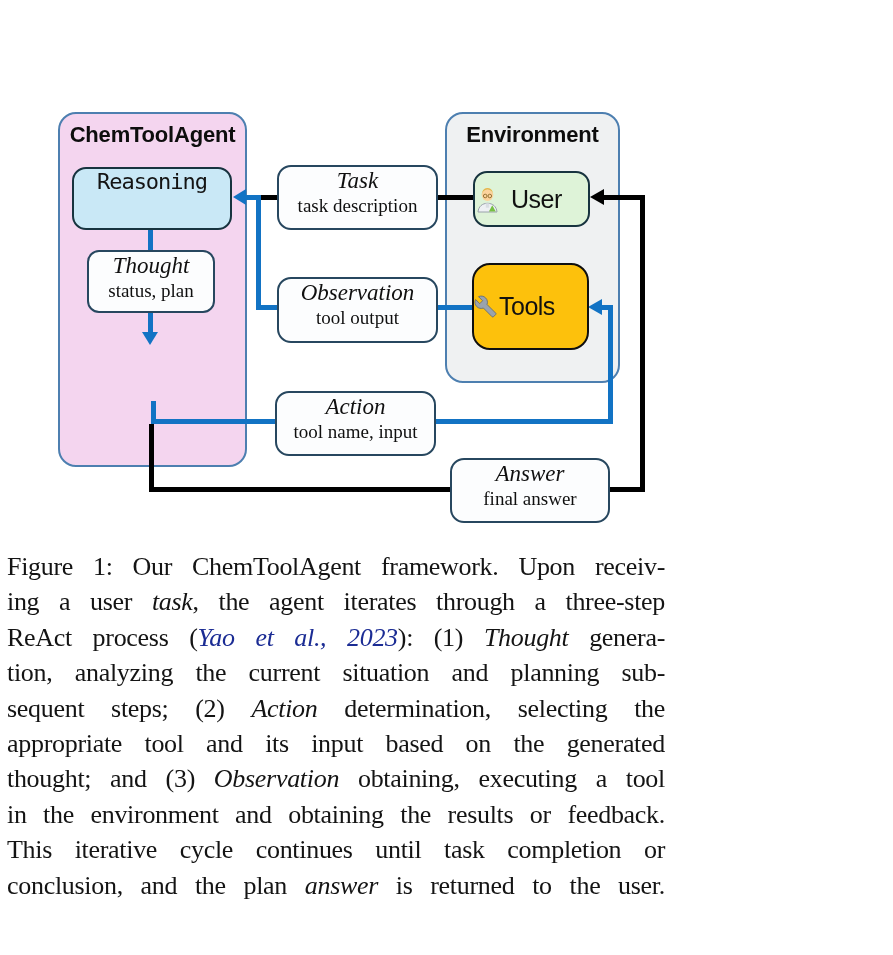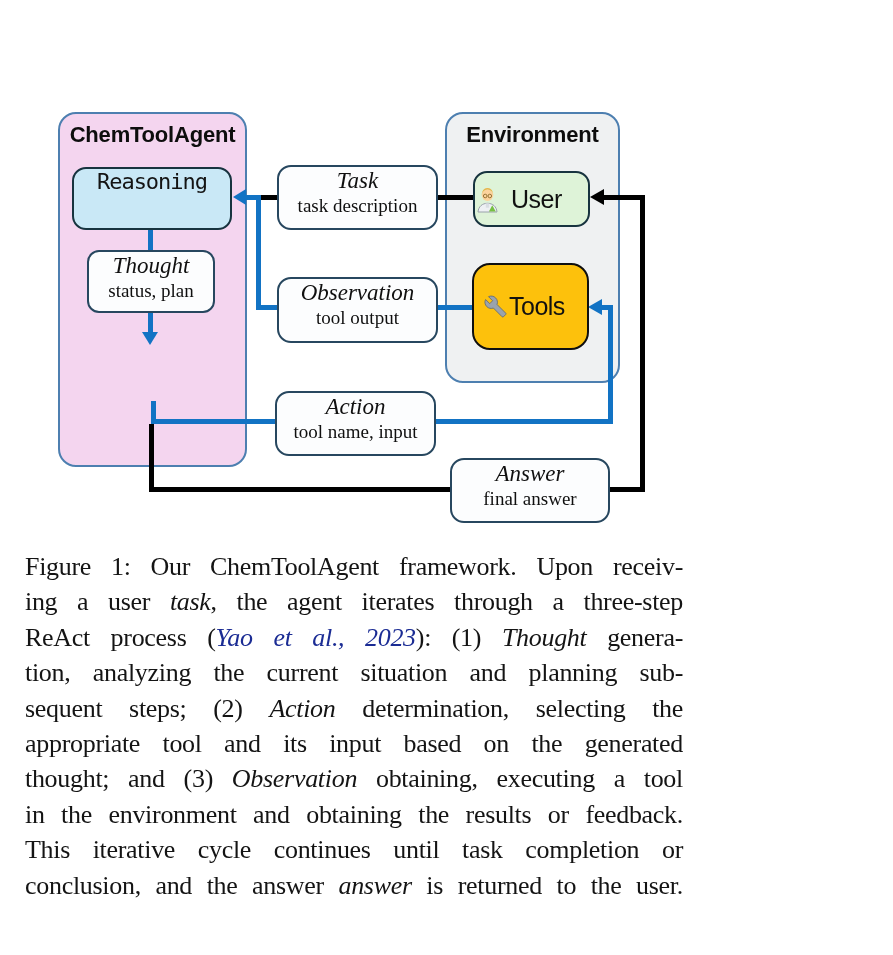--- a/index.html
+++ b/index.html
@@ -36,25 +36,25 @@
   .box.grounding{left:73px;top:343px;width:156px;height:59px;}
   .box.task{left:277px;top:165px;width:161px;height:65px;}
   .box.observation{left:277px;top:277px;width:161px;height:66px;}
   .box.action{left:275px;top:391px;width:161px;height:65px;}
   .box.answer{left:450px;top:458px;width:160px;height:65px;}
   .box.user{left:473px;top:171px;width:117px;height:56px;background:#def3d8;
             border:2px solid #17333f;border-radius:14px;flex-direction:row;gap:11px;
             font:25px "Liberation Sans",sans-serif;color:#111;letter-spacing:-0.5px;}
   .box.tools{left:472px;top:263px;width:117px;height:87px;background:#fdc10c;
              border:2.5px solid #0f0f0f;border-radius:18px;flex-direction:row;gap:2px;
-             font:25px "Liberation Sans",sans-serif;color:#111;letter-spacing:-0.5px;padding-left:10px;}
+             font:25px "Liberation Sans",sans-serif;color:#111;letter-spacing:-0.5px;}
   .icon{display:inline-flex;flex:none;}
 
   
-  .caption{position:absolute;left:25px;top:549px;width:658px;color:#141414;}
+  .caption{position:absolute;left:7px;top:549px;width:658px;color:#141414;}
   .cap-line{height:35.4px;text-align:justify;text-align-last:justify;
             font:26px/35.4px "Liberation Serif",serif;letter-spacing:-0.3px;}
   .cap-line .it{font-style:italic;}
   .cap-line .cite{color:#1b2c94;font-style:italic;}
 </style>
 </head>
 <body>
 
 <div class="page">
 
@@ -141,16 +141,16 @@
   <div class="caption" id="caption">
       <div class="cap-line"><span>Figure 1: Our ChemToolAgent framework. Upon receiv-</span></div>
       <div class="cap-line"><span>ing a user </span><span class="it">task</span><span>, the agent iterates through a three-step</span></div>
       <div class="cap-line"><span>ReAct process (</span><span class="cite">Yao et al., 2023</span><span>): (1) </span><span class="it">Thought</span><span> genera-</span></div>
       <div class="cap-line"><span>tion, analyzing the current situation and planning sub-</span></div>
       <div class="cap-line"><span>sequent steps; (2) </span><span class="it">Action</span><span> determination, selecting the</span></div>
       <div class="cap-line"><span>appropriate tool and its input based on the generated</span></div>
       <div class="cap-line"><span>thought; and (3) </span><span class="it">Observation</span><span> obtaining, executing a tool</span></div>
       <div class="cap-line"><span>in the environment and obtaining the results or feedback.</span></div>
       <div class="cap-line"><span>This iterative cycle continues until task completion or</span></div>
-      <div class="cap-line"><span>conclusion, and the answer </span><span class="it">answer</span><span> is returned to the user.</span></div>
+      <div class="cap-line"><span>conclusion, and the plan </span><span class="it">answer</span><span> is returned to the user.</span></div>
     </div>
 
 </div>
 
 </body></html>

